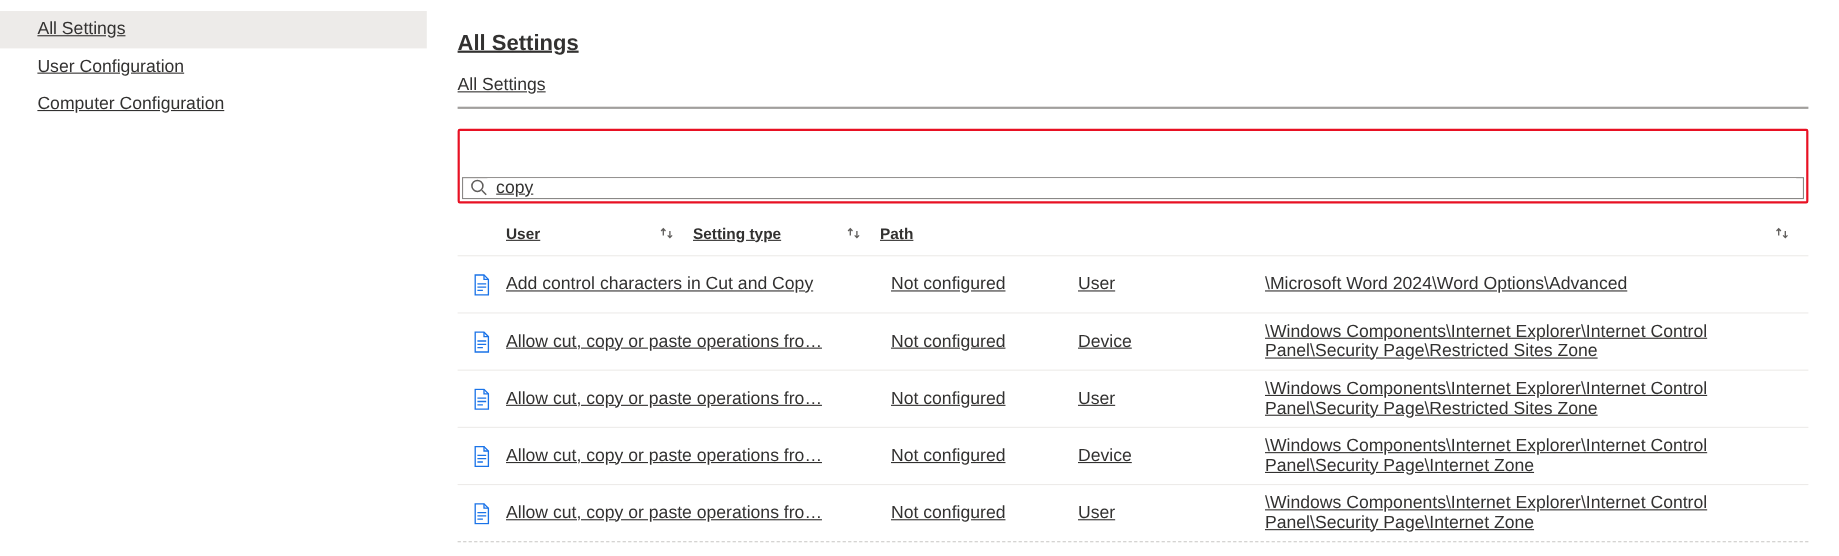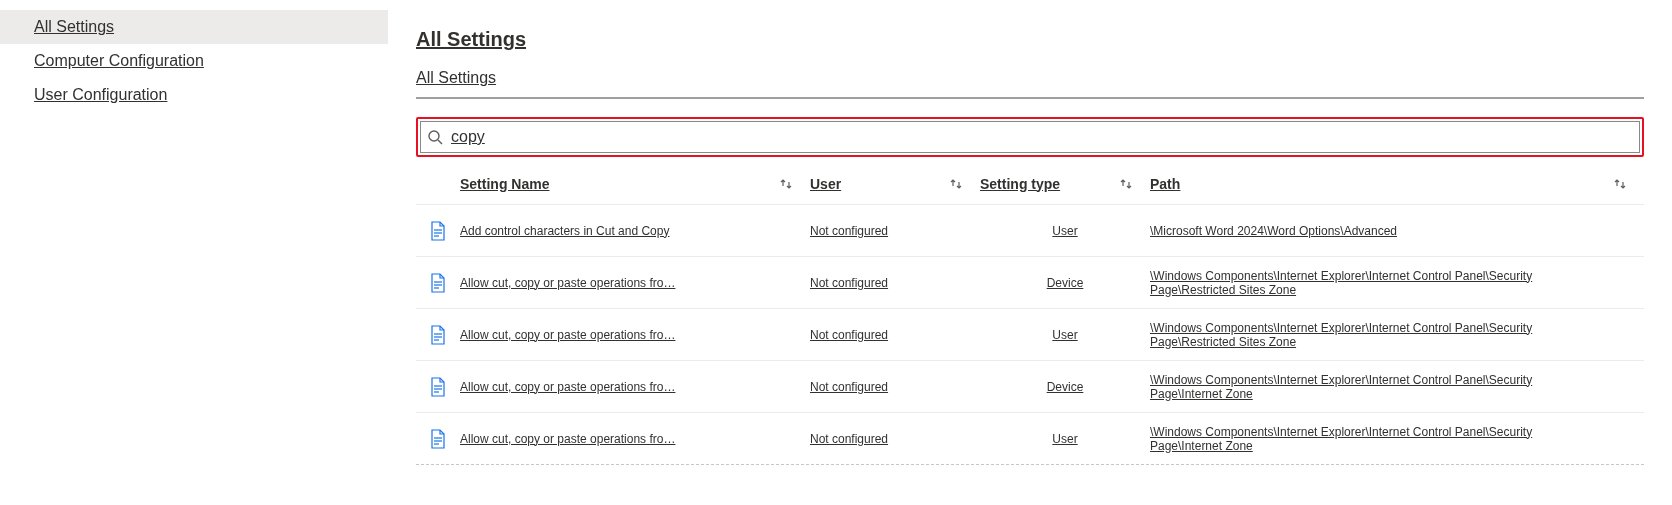--- a/index.html
+++ b/index.html
@@ -59,24 +59,25 @@
 
   
   .search-wrap {
     border: 2px solid #e81123;
     border-radius: 2px;
     padding: 2px;
     margin-bottom: 6px;
   }
   .search-field {
     display: flex;
-    align-items: center;
+    align-items: flex-start;
     border: 1px solid #8a8886;
-    height: 32px;
+    height: 20px;
     padding: 0 6px;
+    margin-top: 40px;
   }
   .search-icon svg {
     display: block;
     width: 16px;
     height: 16px;
     color: #605e5c;
   }
   .search-input {
     flex: 1;
     border: none;
@@ -93,49 +94,49 @@
     align-items: center;
     border-bottom: 1px solid #edebe9;
   }
   .thead {
     height: 42px;
     font-weight: 600;
   }
   .trow {
     min-height: 52px;
     padding: 6px 0;
-    font-size: 12px;
+    font-size: 16px;
   }
   .trow:last-child { border-bottom: 1px dashed #c8c6c4; }
 
   .col-icon   { width: 44px; display:flex; align-items:center; justify-content:center; }
   .col-name   { width: 350px; padding-right: 16px; white-space: nowrap; overflow: hidden; text-overflow: ellipsis; }
   .col-state  { width: 170px; }
-  .col-type   { width: 170px; text-align: center; }
+  .col-type   { width: 170px; }
   .col-path   { flex: 1; padding-right: 40px; }
 
   .thead .sort-col {
     display: flex;
     align-items: center;
     justify-content: space-between;
     padding-right: 16px;
   }
   .sort-arrows svg { width:16px; height:16px; display:block; color:#605e5c; }
 
   .doc-icon svg { width:16px; height:20px; display:block; }
 </style>
 </head>
 <body>
 
 <div class="layout">
 
   <nav class="sidebar">
     <div class="sidebar-item selected">All Settings</div>
+    <div class="sidebar-item">User Configuration</div>
     <div class="sidebar-item">Computer Configuration</div>
-    <div class="sidebar-item">User Configuration</div>
   </nav>
 
   <main class="main">
 
     <div class="page-title">All Settings</div>
 
     <div class="breadcrumb">All Settings</div>
 
     <hr class="divider">
 
@@ -148,29 +149,20 @@
           </svg>
         </span>
         <input class="search-input" type="text" value="copy" style="">
       </div>
     </div>
 
     <div class="table">
 
       <div class="thead">
         <div class="col-icon"></div>
-        <div class="col-name sort-col">
-          <span>Setting Name</span>
-          <span class="sort-arrows">
-            <svg viewBox="0 0 16 16" fill="none" stroke="currentColor" stroke-width="1.2">
-              <path d="M5 10 L5 4 M3 6 L5 4 L7 6"></path>
-              <path d="M11 6 L11 12 M9 10 L11 12 L13 10"></path>
-            </svg>
-          </span>
-        </div>
         <div class="col-state sort-col">
           <span>User</span>
           <span class="sort-arrows">
             <svg viewBox="0 0 16 16" fill="none" stroke="currentColor" stroke-width="1.2">
               <path d="M5 10 L5 4 M3 6 L5 4 L7 6"></path>
               <path d="M11 6 L11 12 M9 10 L11 12 L13 10"></path>
             </svg>
           </span>
         </div>
         <div class="col-type sort-col">

